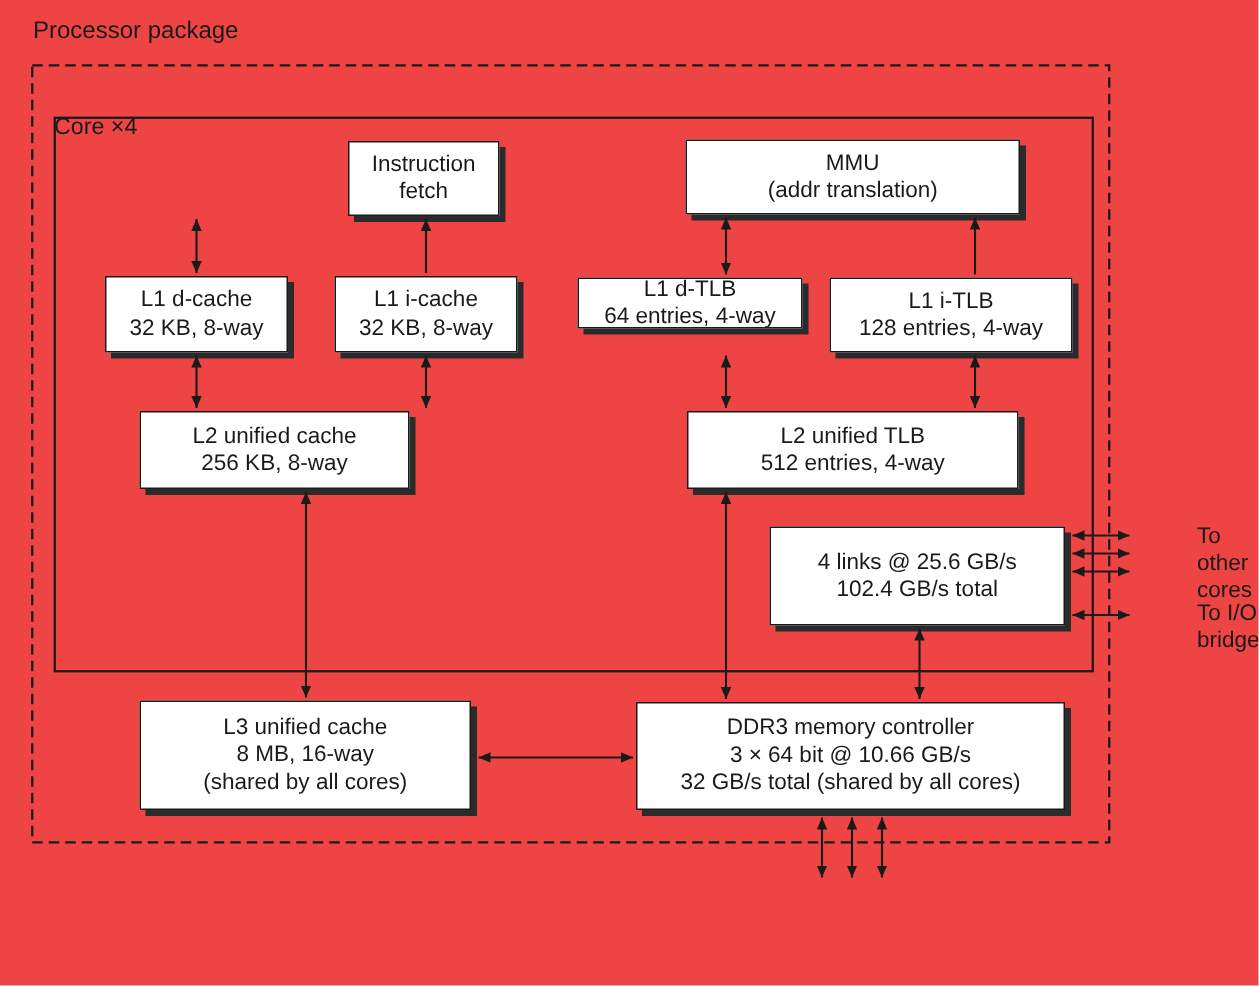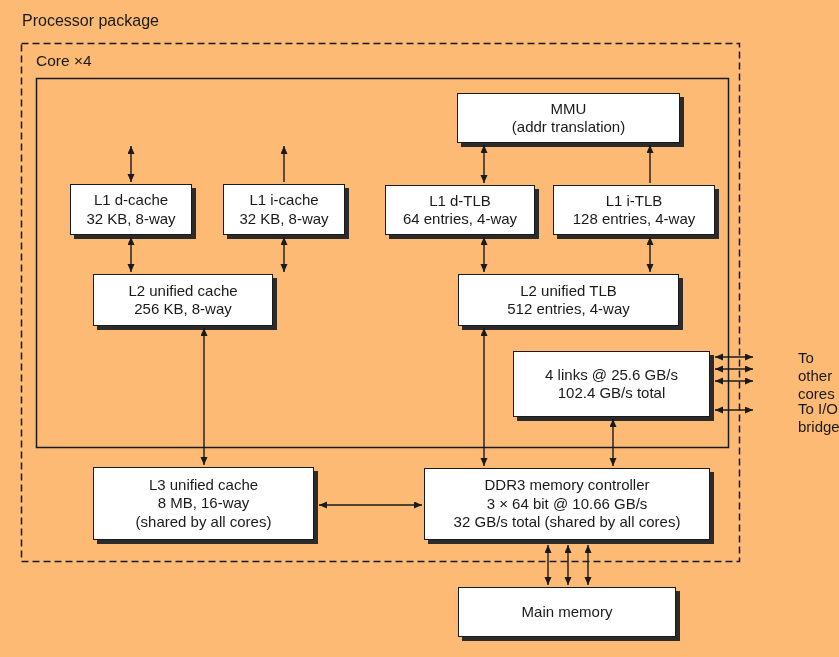--- a/index.html
+++ b/index.html
@@ -1,27 +1,27 @@
 <!DOCTYPE html>
 <html><head>
 <meta charset="utf-8">
 <style>
   html, body { margin: 0; padding: 0; background: #ffffff; }
   .canvas {
     position: relative;
     width: 839px;
     height: 657px;
-    background: #fdba74;
+    background: #ef4444;
     font-family: "Liberation Sans", sans-serif;
     color: #1a1a1a;
     overflow: hidden;
   }
   .lbl { position: absolute; white-space: nowrap; }
   .title { font-size: 16px; }
-  .corelbl { font-size: 15.5px; }
+  .corelbl { font-size: 15.5px; margin-top: 24px; }
   .box {
     position: absolute;
     box-sizing: border-box;
     background: #ffffff;
     border: 1.8px solid #1a1a1a;
     box-shadow: 4px 4px 0 #2b2b2b;
     display: flex;
     flex-direction: column;
     align-items: center;
     justify-content: center;
@@ -46,37 +46,41 @@
 </style>
 </head>
 <body>
 
 <div class="canvas">
 
   <div class="lbl title" style="left:22px; top:12px;">Processor package</div>
   <div class="lbl corelbl" style="left:36px; top:52px;">Core ×4</div>
 
 
+  <div class="box" style="left:232px; top:94px; width:101px; height:50px;">
+    <span>Instruction</span>
+    <span>fetch</span>
+  </div>
 
   <div class="box" style="left:457px; top:93px; width:223px; height:50px;">
     <span>MMU</span>
     <span>(addr translation)</span>
   </div>
 
   <div class="box" style="left:70px; top:184px; width:122px; height:51px;">
     <span>L1 d-cache</span>
     <span>32 KB, 8-way</span>
   </div>
 
   <div class="box" style="left:223px; top:184px; width:122px; height:51px;">
     <span>L1 i-cache</span>
     <span>32 KB, 8-way</span>
   </div>
 
-  <div class="box" style="left:385px; top:185px; width:150px; height:50px;text-align:right;">
+  <div class="box" style="left:385px; top:185px; width:150px; height:34px;text-align:right;">
     <span>L1 d-TLB</span>
     <span>64 entries, 4-way</span>
   </div>
 
   <div class="box" style="left:553px; top:185px; width:162px; height:50px;">
     <span>L1 i-TLB</span>
     <span>128 entries, 4-way</span>
   </div>
 
   <div class="box" style="left:93px; top:274px; width:180px; height:52px;">
@@ -99,23 +103,20 @@
     <span>8 MB, 16-way</span>
     <span>(shared by all cores)</span>
   </div>
 
   <div class="box" style="left:424px; top:468px; width:286px; height:72px;">
     <span>DDR3 memory controller</span>
     <span>3 × 64 bit @ 10.66 GB/s</span>
     <span>32 GB/s total (shared by all cores)</span>
   </div>
 
-  <div class="box" style="left:458px; top:587px; width:218px; height:50px;">
-    <span>Main memory</span>
-  </div>
 
   <div class="sidelabel" style="left:758px; top:349px;">
     <span>To other</span>
     <span>cores</span>
   </div>
   <div class="sidelabel" style="left:758px; top:400px;">
     <span>To I/O</span>
     <span>bridge</span>
   </div>
 

